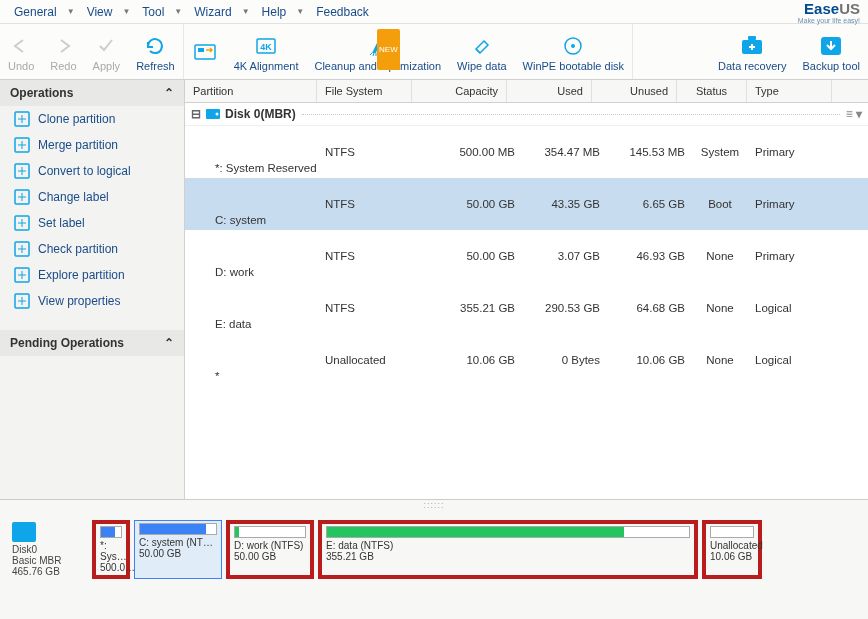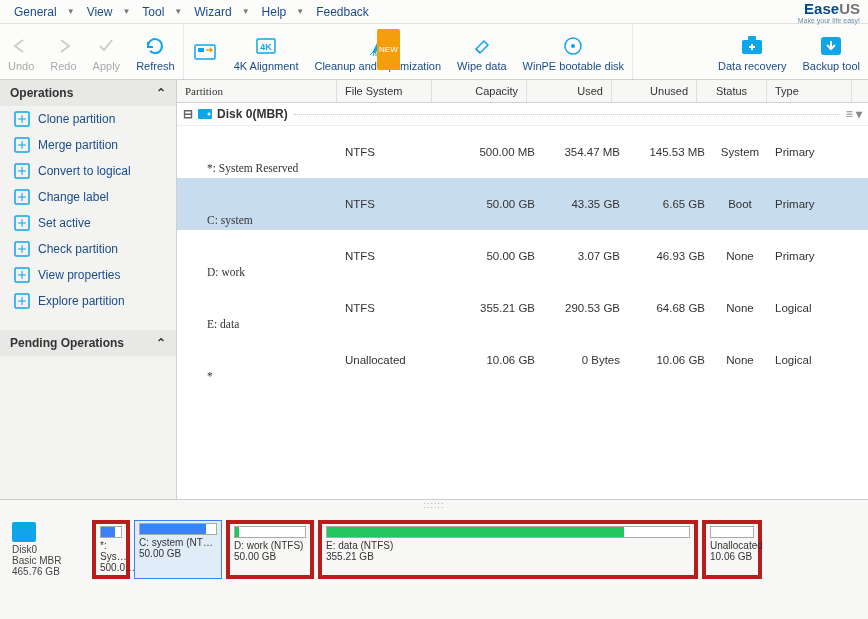--- a/index.html
+++ b/index.html
@@ -26,21 +26,21 @@
 
 .main { display: flex; height: 419px; }
 .sidebar { width: 185px; background: #f3f3f1; border-right: 1px solid #d0d0d0; }
 .panel-header { display: flex; align-items: center; justify-content: space-between; padding: 6px 10px; font-weight: bold; background: #e8e8e6; }
 .op-item { display: flex; align-items: center; padding: 5px 10px 5px 14px; cursor: pointer; color: #1b4c8a; }
 .op-item .op-icon { width: 16px; height: 16px; margin-right: 8px; }
 
 .content { flex: 1; display: flex; flex-direction: column; }
 .table-head { display: flex; background: #f7f7f5; border-bottom: 1px solid #d0d0d0; }
 .th { padding: 5px 8px; border-right: 1px solid #e0e0e0; font-size: 11px; color: #333; }
-.col-part { width: 160px; font-family: Liberation Serif, serif; }
+.col-part { width: 132px; }
 .col-fs { width: 95px; }
 .col-cap { width: 95px; text-align: right; }
 .col-used { width: 85px; text-align: right; }
 .col-unused { width: 85px; text-align: right; }
 .col-status { width: 70px; text-align: center; }
 .col-type { width: 85px; }
 
 .disk-header { display: flex; align-items: center; padding: 4px 6px; background: #fff; border-bottom: 1px solid #eee; font-weight: bold; }
 .disk-header .collapse { margin-right: 4px; color: #666; cursor: pointer; }
 .disk-header .disk-icon { margin-right: 4px; }
@@ -249,48 +249,48 @@
           </span>
           <span>Change label</span>
         </div>
         <div class="op-item">
           <span class="op-icon">
             <svg width="16" height="16">
               <rect x="1" y="1" width="14" height="14" rx="1" stroke="#0ea5e9" stroke-width="1.5" fill="none"></rect>
               <path d="M4 8 L12 8 M8 4 L8 12" stroke="#0ea5e9" stroke-width="1"></path>
             </svg>
           </span>
-          <span>Set active</span>
+          <span>Set label</span>
         </div>
         <div class="op-item">
           <span class="op-icon">
             <svg width="16" height="16">
               <rect x="1" y="1" width="14" height="14" rx="1" stroke="#0ea5e9" stroke-width="1.5" fill="none"></rect>
               <path d="M4 8 L12 8 M8 4 L8 12" stroke="#0ea5e9" stroke-width="1"></path>
             </svg>
           </span>
           <span>Check partition</span>
         </div>
         <div class="op-item">
           <span class="op-icon">
             <svg width="16" height="16">
               <rect x="1" y="1" width="14" height="14" rx="1" stroke="#0ea5e9" stroke-width="1.5" fill="none"></rect>
               <path d="M4 8 L12 8 M8 4 L8 12" stroke="#0ea5e9" stroke-width="1"></path>
             </svg>
           </span>
+          <span>Explore partition</span>
+        </div>
+        <div class="op-item">
+          <span class="op-icon">
+            <svg width="16" height="16">
+              <rect x="1" y="1" width="14" height="14" rx="1" stroke="#0ea5e9" stroke-width="1.5" fill="none"></rect>
+              <path d="M4 8 L12 8 M8 4 L8 12" stroke="#0ea5e9" stroke-width="1"></path>
+            </svg>
+          </span>
           <span>View properties</span>
-        </div>
-        <div class="op-item">
-          <span class="op-icon">
-            <svg width="16" height="16">
-              <rect x="1" y="1" width="14" height="14" rx="1" stroke="#0ea5e9" stroke-width="1.5" fill="none"></rect>
-              <path d="M4 8 L12 8 M8 4 L8 12" stroke="#0ea5e9" stroke-width="1"></path>
-            </svg>
-          </span>
-          <span>Explore partition</span>
         </div>
       </div>
     <div style="height:16px"></div>
     <div class="panel-header">
       <span>Pending Operations</span>
       <span>⌃</span>
     </div>
   </div>
 
   <div class="content">

